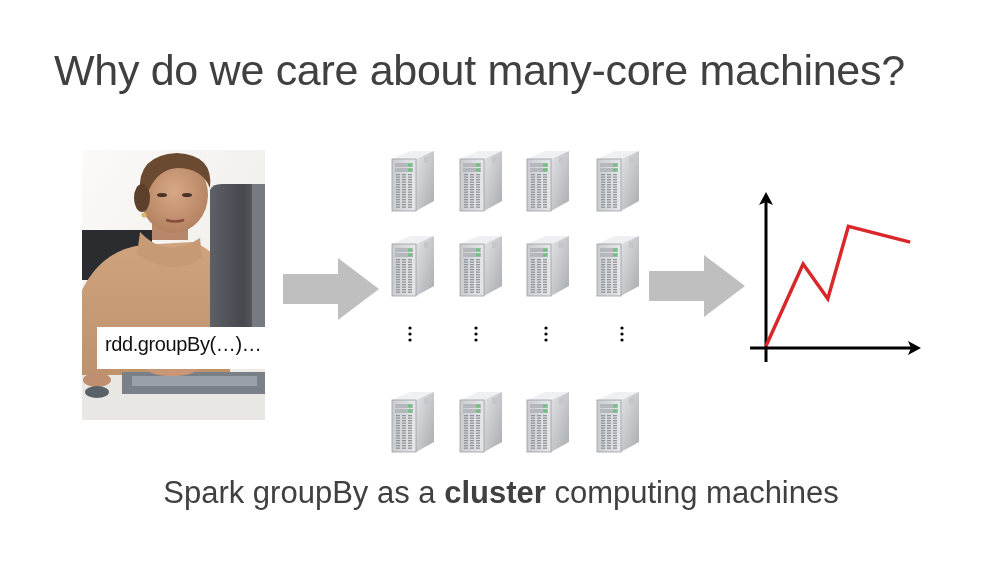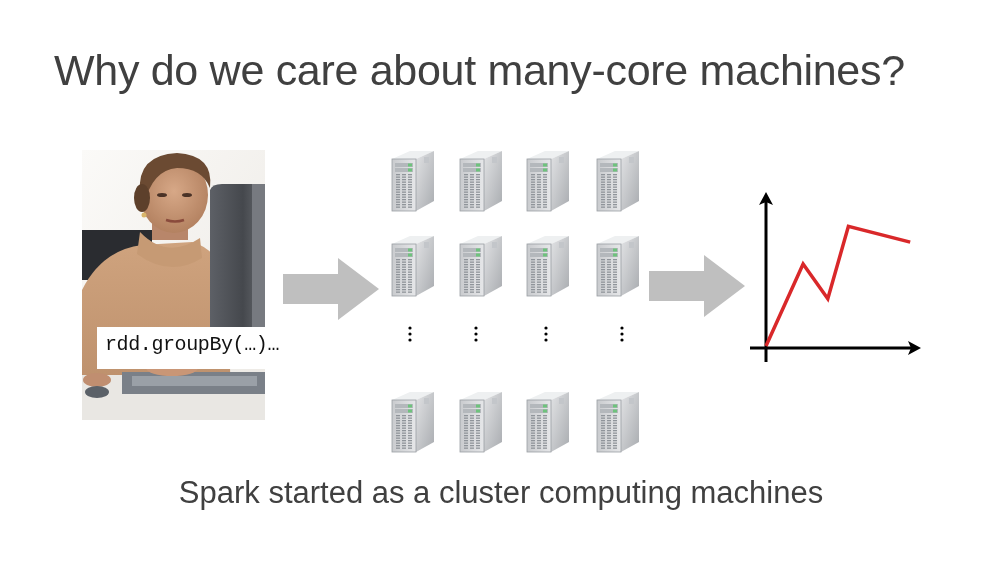--- a/index.html
+++ b/index.html
@@ -2,28 +2,28 @@
 <html><head>
 <meta charset="utf-8">
 <style>
   html, body { margin: 0; padding: 0; background: #ffffff; }
   body { width: 1000px; height: 563px; position: relative; overflow: hidden;
          font-family: "Liberation Sans", sans-serif; }
   .title { position: absolute; left: 26px; top: 46px; font-size: 43px; color: #404040;
            letter-spacing: -0.3px; white-space: nowrap; margin-left: 28px; }
   .caption { position: absolute; left: 0; width: 1002px; top: 475px; text-align: center;
              font-size: 31px; color: #404040; white-space: nowrap; }
-  .caption b { font-weight: normal; }
+  .caption b { font-weight: bold; }
 
   
   .photo { position: absolute; left: 82px; top: 150px; width: 183px; height: 270px; overflow: hidden;
            background: #f7f5f2; }
   .photo svg { position: absolute; left: 0; top: 0; }
   .code-box { position: absolute; left: 97px; top: 327px; width: 168px; height: 42px; background: #ffffff; }
-  .code-text { position: absolute; left: 105px; top: 333px; font-family: Liberation Mono, monospace;
+  .code-text { position: absolute; left: 105px; top: 333px; font-family: Liberation Sans, sans-serif;
                font-size: 20px; color: #111; white-space: nowrap; letter-spacing: -0.4px; }
 
   .arrow { position: absolute; }
   .server { position: absolute; width: 50px; height: 66px; }
   .vdots { position: absolute; width: 6px; height: 22px; }
   .chart { position: absolute; left: 745px; top: 190px; }
 </style>
 </head>
 <body>
 
@@ -900,13 +900,13 @@
   </div>
 
 <svg class="chart" width="180" height="175" viewBox="0 0 180 175">
   <line x1="5" y1="158" x2="170" y2="158" stroke="#000" stroke-width="3"></line>
   <polygon points="176,158 163,151 166,158 163,165" fill="#000"></polygon>
   <line x1="21" y1="8" x2="21" y2="172" stroke="#000" stroke-width="3"></line>
   <polygon points="21,2 14,15 21,12 28,15" fill="#000"></polygon>
   <polyline id="trend" fill="none" stroke="#d9282a" stroke-width="3.5" stroke-linejoin="miter" points="21.0,156.0 58.1,74.1 82.8,108.8 103.4,36.3 165.2,52.1"></polyline>
 </svg>
 
-<div class="caption"><span>Spark started as a </span><b>cluster</b><span> computing machines</span></div>
+<div class="caption"><span>Spark groupBy as a </span><b>cluster</b><span> computing machines</span></div>
 
 </body></html>

